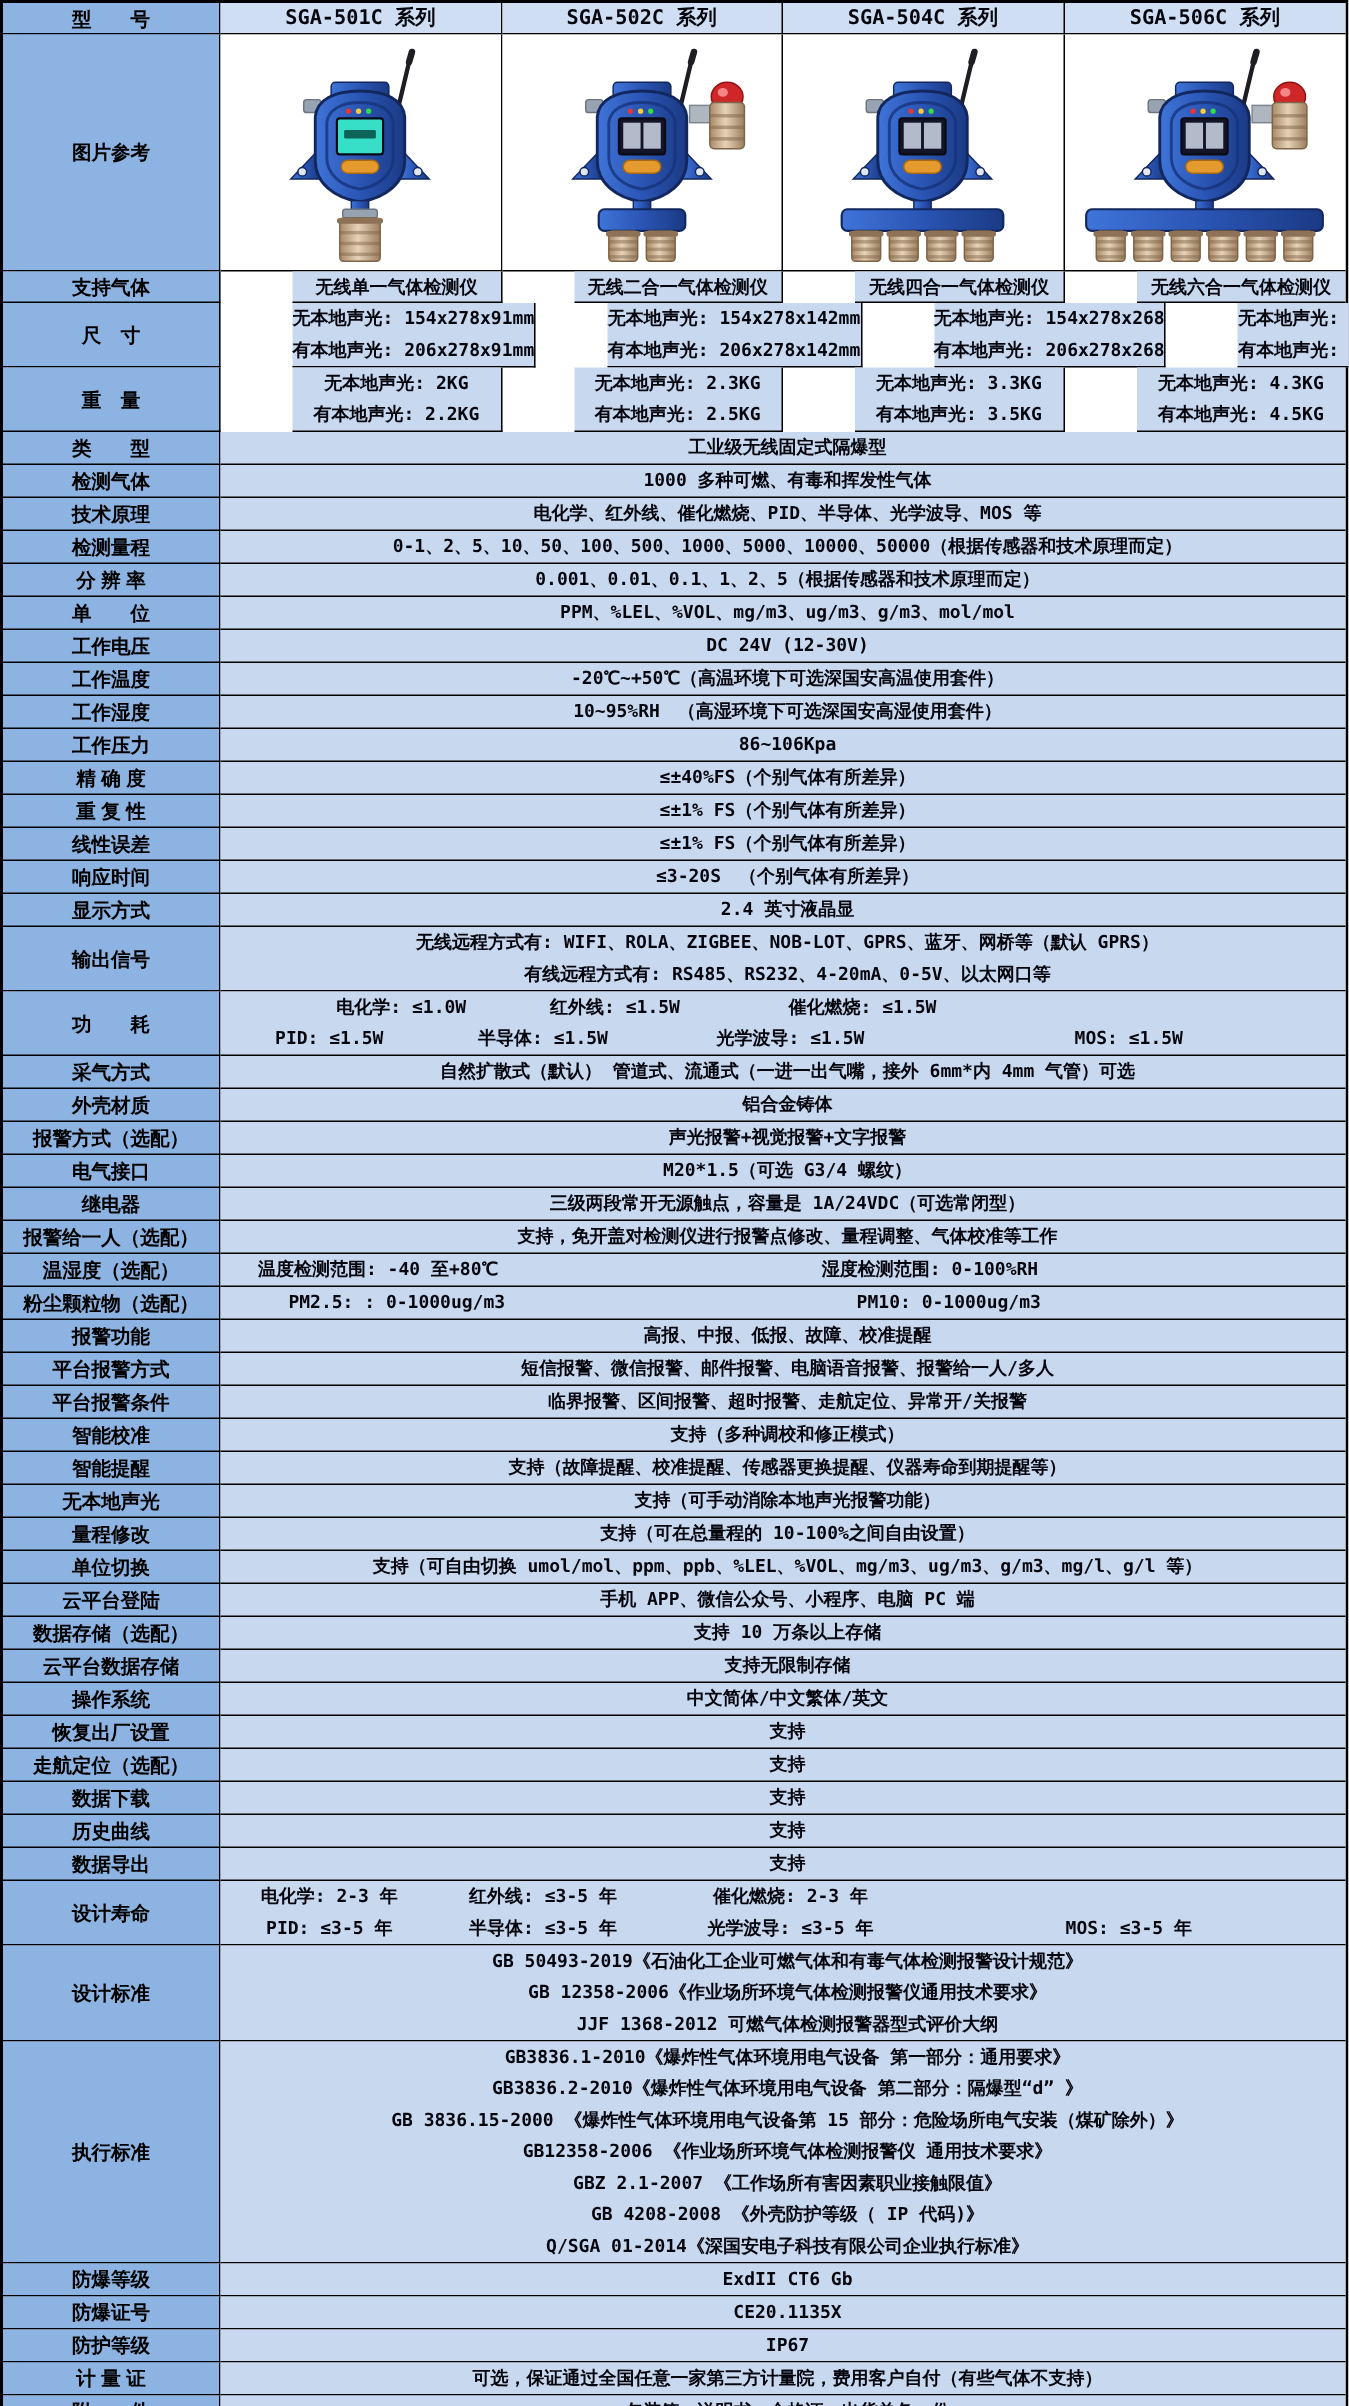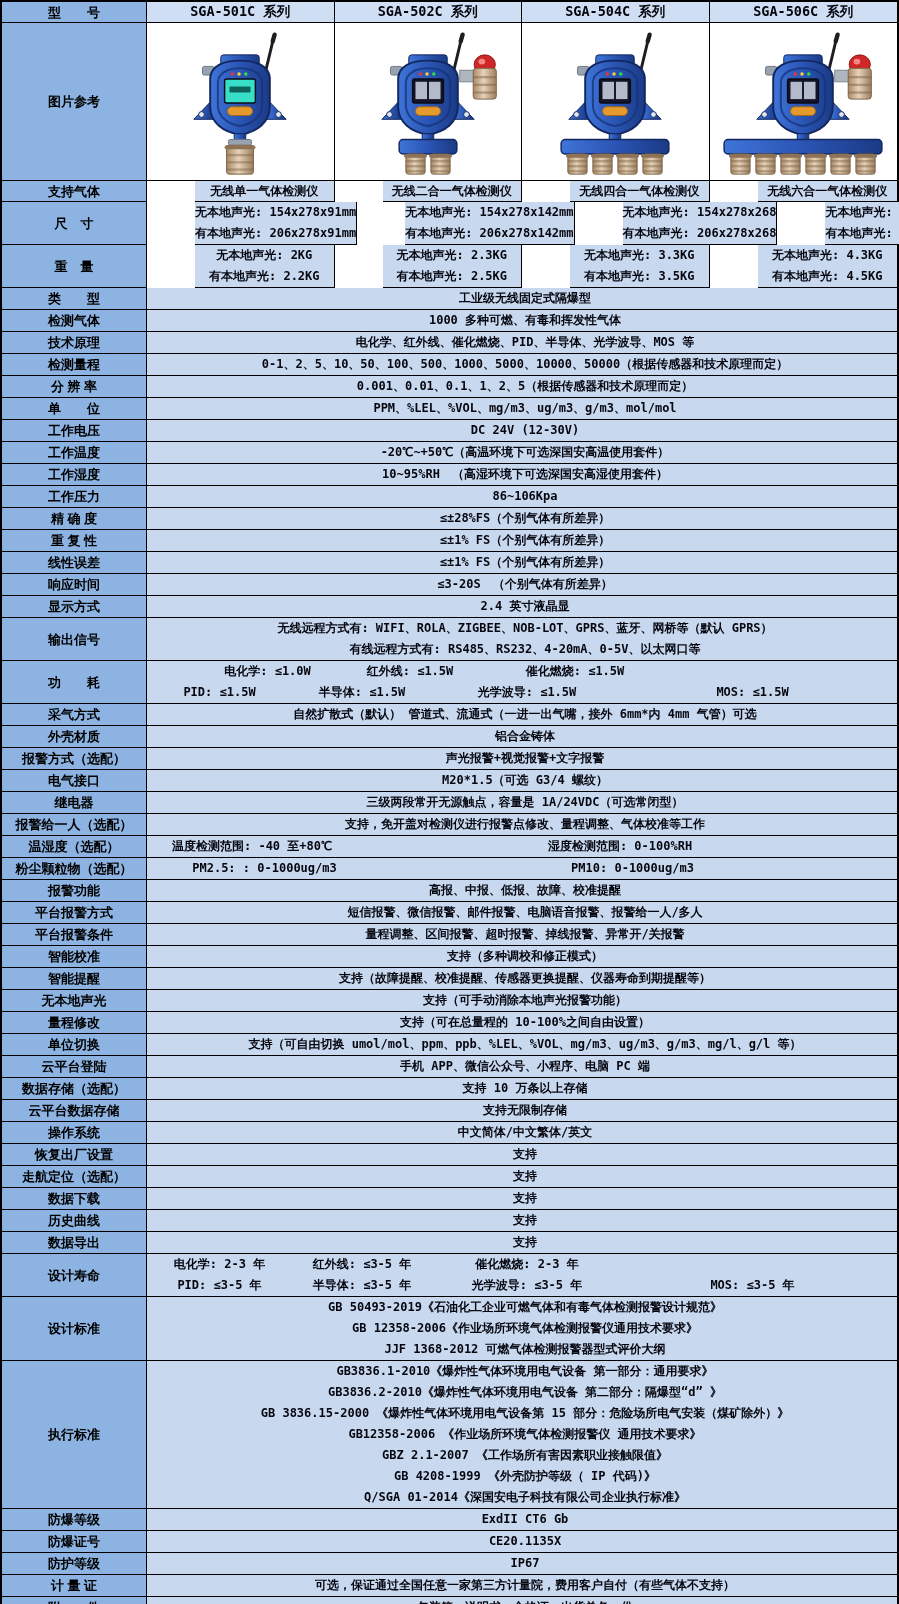--- a/index.html
+++ b/index.html
@@ -369,21 +369,21 @@
       </div>
       <div class="row m">
         <div class="lab">工作压力</div>
         <div class="cell">
           <div class="ln">86~106Kpa</div>
         </div>
       </div>
       <div class="row m">
         <div class="lab">精 确 度</div>
         <div class="cell">
-          <div class="ln">≤±28%FS（个别气体有所差异）</div>
+          <div class="ln">≤±40%FS（个别气体有所差异）</div>
         </div>
       </div>
       <div class="row m">
         <div class="lab">重 复 性</div>
         <div class="cell">
           <div class="ln">≤±1% FS（个别气体有所差异）</div>
         </div>
       </div>
       <div class="row m">
         <div class="lab">线性误差</div>
@@ -488,21 +488,21 @@
       </div>
       <div class="row m">
         <div class="lab">平台报警方式</div>
         <div class="cell">
           <div class="ln">短信报警、微信报警、邮件报警、电脑语音报警、报警给一人/多人</div>
         </div>
       </div>
       <div class="row m">
         <div class="lab">平台报警条件</div>
         <div class="cell">
-          <div class="ln">量程调整、区间报警、超时报警、掉线报警、异常开/关报警</div>
+          <div class="ln">临界报警、区间报警、超时报警、走航定位、异常开/关报警</div>
         </div>
       </div>
       <div class="row m">
         <div class="lab">智能校准</div>
         <div class="cell">
           <div class="ln">支持（多种调校和修正模式）</div>
         </div>
       </div>
       <div class="row m">
         <div class="lab">智能提醒</div>
@@ -607,21 +607,21 @@
         </div>
       </div>
       <div class="row m">
         <div class="lab">执行标准</div>
         <div class="cell">
           <div class="ln">GB3836.1-2010《爆炸性气体环境用电气设备 第一部分：通用要求》</div>
           <div class="ln">GB3836.2-2010《爆炸性气体环境用电气设备 第二部分：隔爆型“d” 》</div>
           <div class="ln">GB 3836.15-2000 《爆炸性气体环境用电气设备第 15 部分：危险场所电气安装（煤矿除外）》</div>
           <div class="ln">GB12358-2006 《作业场所环境气体检测报警仪 通用技术要求》</div>
           <div class="ln">GBZ 2.1-2007 《工作场所有害因素职业接触限值》</div>
-          <div class="ln">GB 4208-1999 《外壳防护等级（ IP 代码)》</div>
+          <div class="ln">GB 4208-2008 《外壳防护等级（ IP 代码)》</div>
           <div class="ln">Q/SGA 01-2014《深国安电子科技有限公司企业执行标准》</div>
         </div>
       </div>
       <div class="row m">
         <div class="lab">防爆等级</div>
         <div class="cell">
           <div class="ln">ExdII CT6 Gb</div>
         </div>
       </div>
       <div class="row m">

